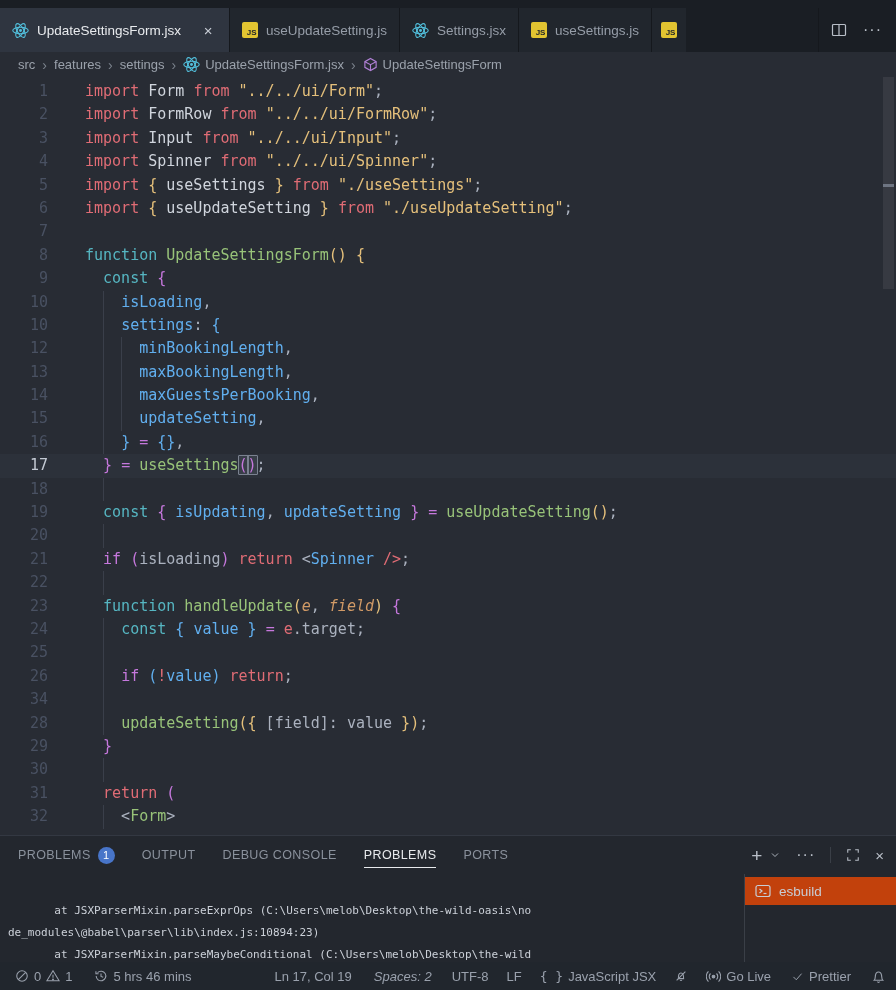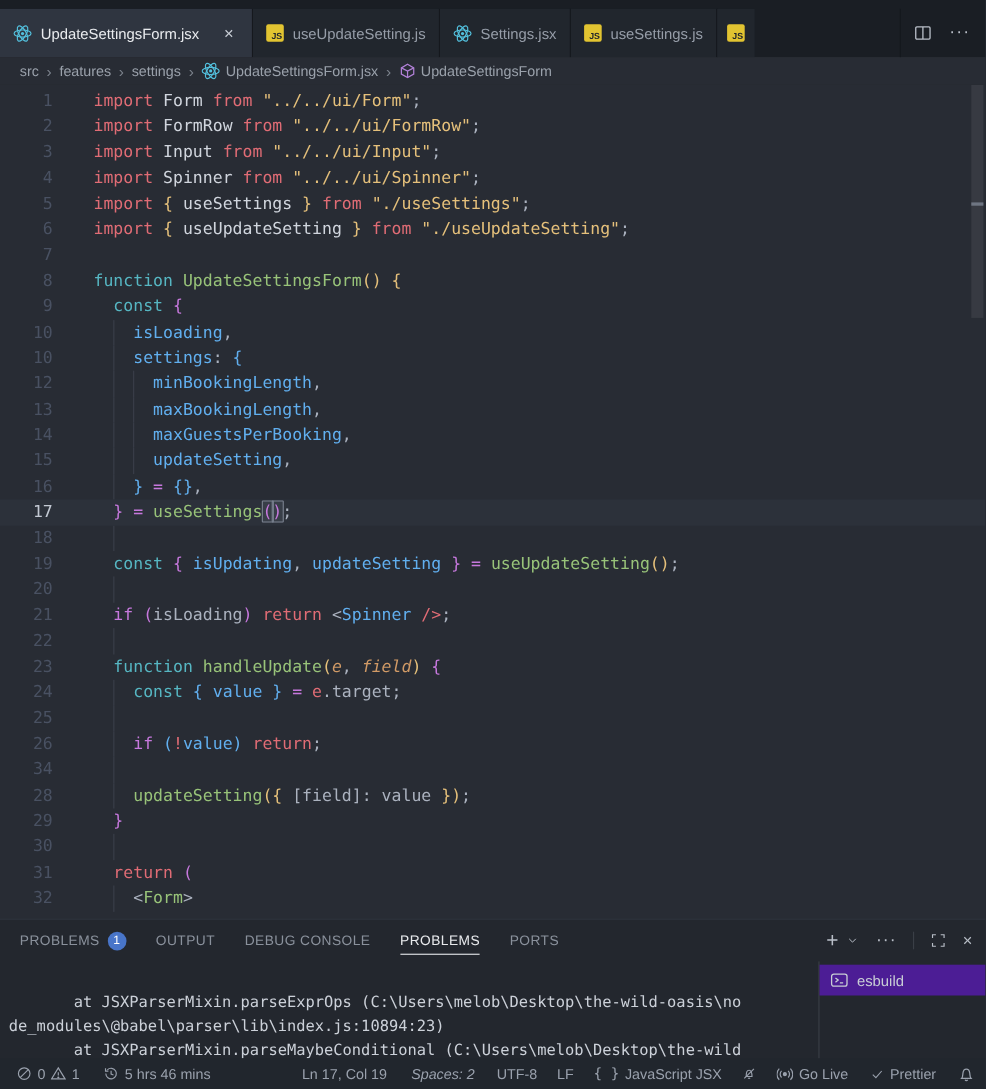--- a/index.html
+++ b/index.html
@@ -63,29 +63,29 @@
   .badge {
     min-width:17px; height:17px; border-radius:9px; background:#4875c9; color:#fff;
     font-size:11px; display:flex; align-items:center; justify-content:center; padding:0 4px;
   }
   .panel-actions { margin-left:auto; display:flex; align-items:center; gap:15px; color:#b9bfc8; }
   .panel-actions .pa { display:flex; align-items:center; cursor:pointer; }
   .panel-actions .divider { width:1px; height:16px; background:#3a3f47; }
   .panel-body { display:flex; height:88px; }
   .term-content {
     flex:1; min-width:0; overflow:hidden; padding:26px 0 0 8px;
-    font-family:"DejaVu Sans Mono", monospace; font-size:14px; line-height:22px;
+    font-family:"DejaVu Sans Mono", monospace; font-size:11px; line-height:22px;
     color:#ccd1d9; white-space:pre;
   }
   .term-side { width:152px; flex:none; border-left:1px solid #3a3f47; padding-top:3px; }
   .term-row {
     height:28px; display:flex; align-items:center; gap:8px; padding-left:10px;
     color:#c8cdd5; font-size:13.5px; cursor:pointer;
   }
-  .term-row.sel { background:#4c1d95; }
+  .term-row.sel { background:#c2410c; }
   
   .statusbar {
     height:28px; background:#21262d; display:flex; align-items:center;
     padding:0 8px; color:#9aa1ad; font-size:13px;
   }
   .sb-item { display:flex; align-items:center; gap:5px; padding:0 7px; height:22px; cursor:pointer; white-space:nowrap; }
   .sb-right { margin-left:auto; display:flex; align-items:center; }
   .icon { display:inline-flex; align-items:center; justify-content:center; flex:none; }
   svg { display:block; }
 </style>

